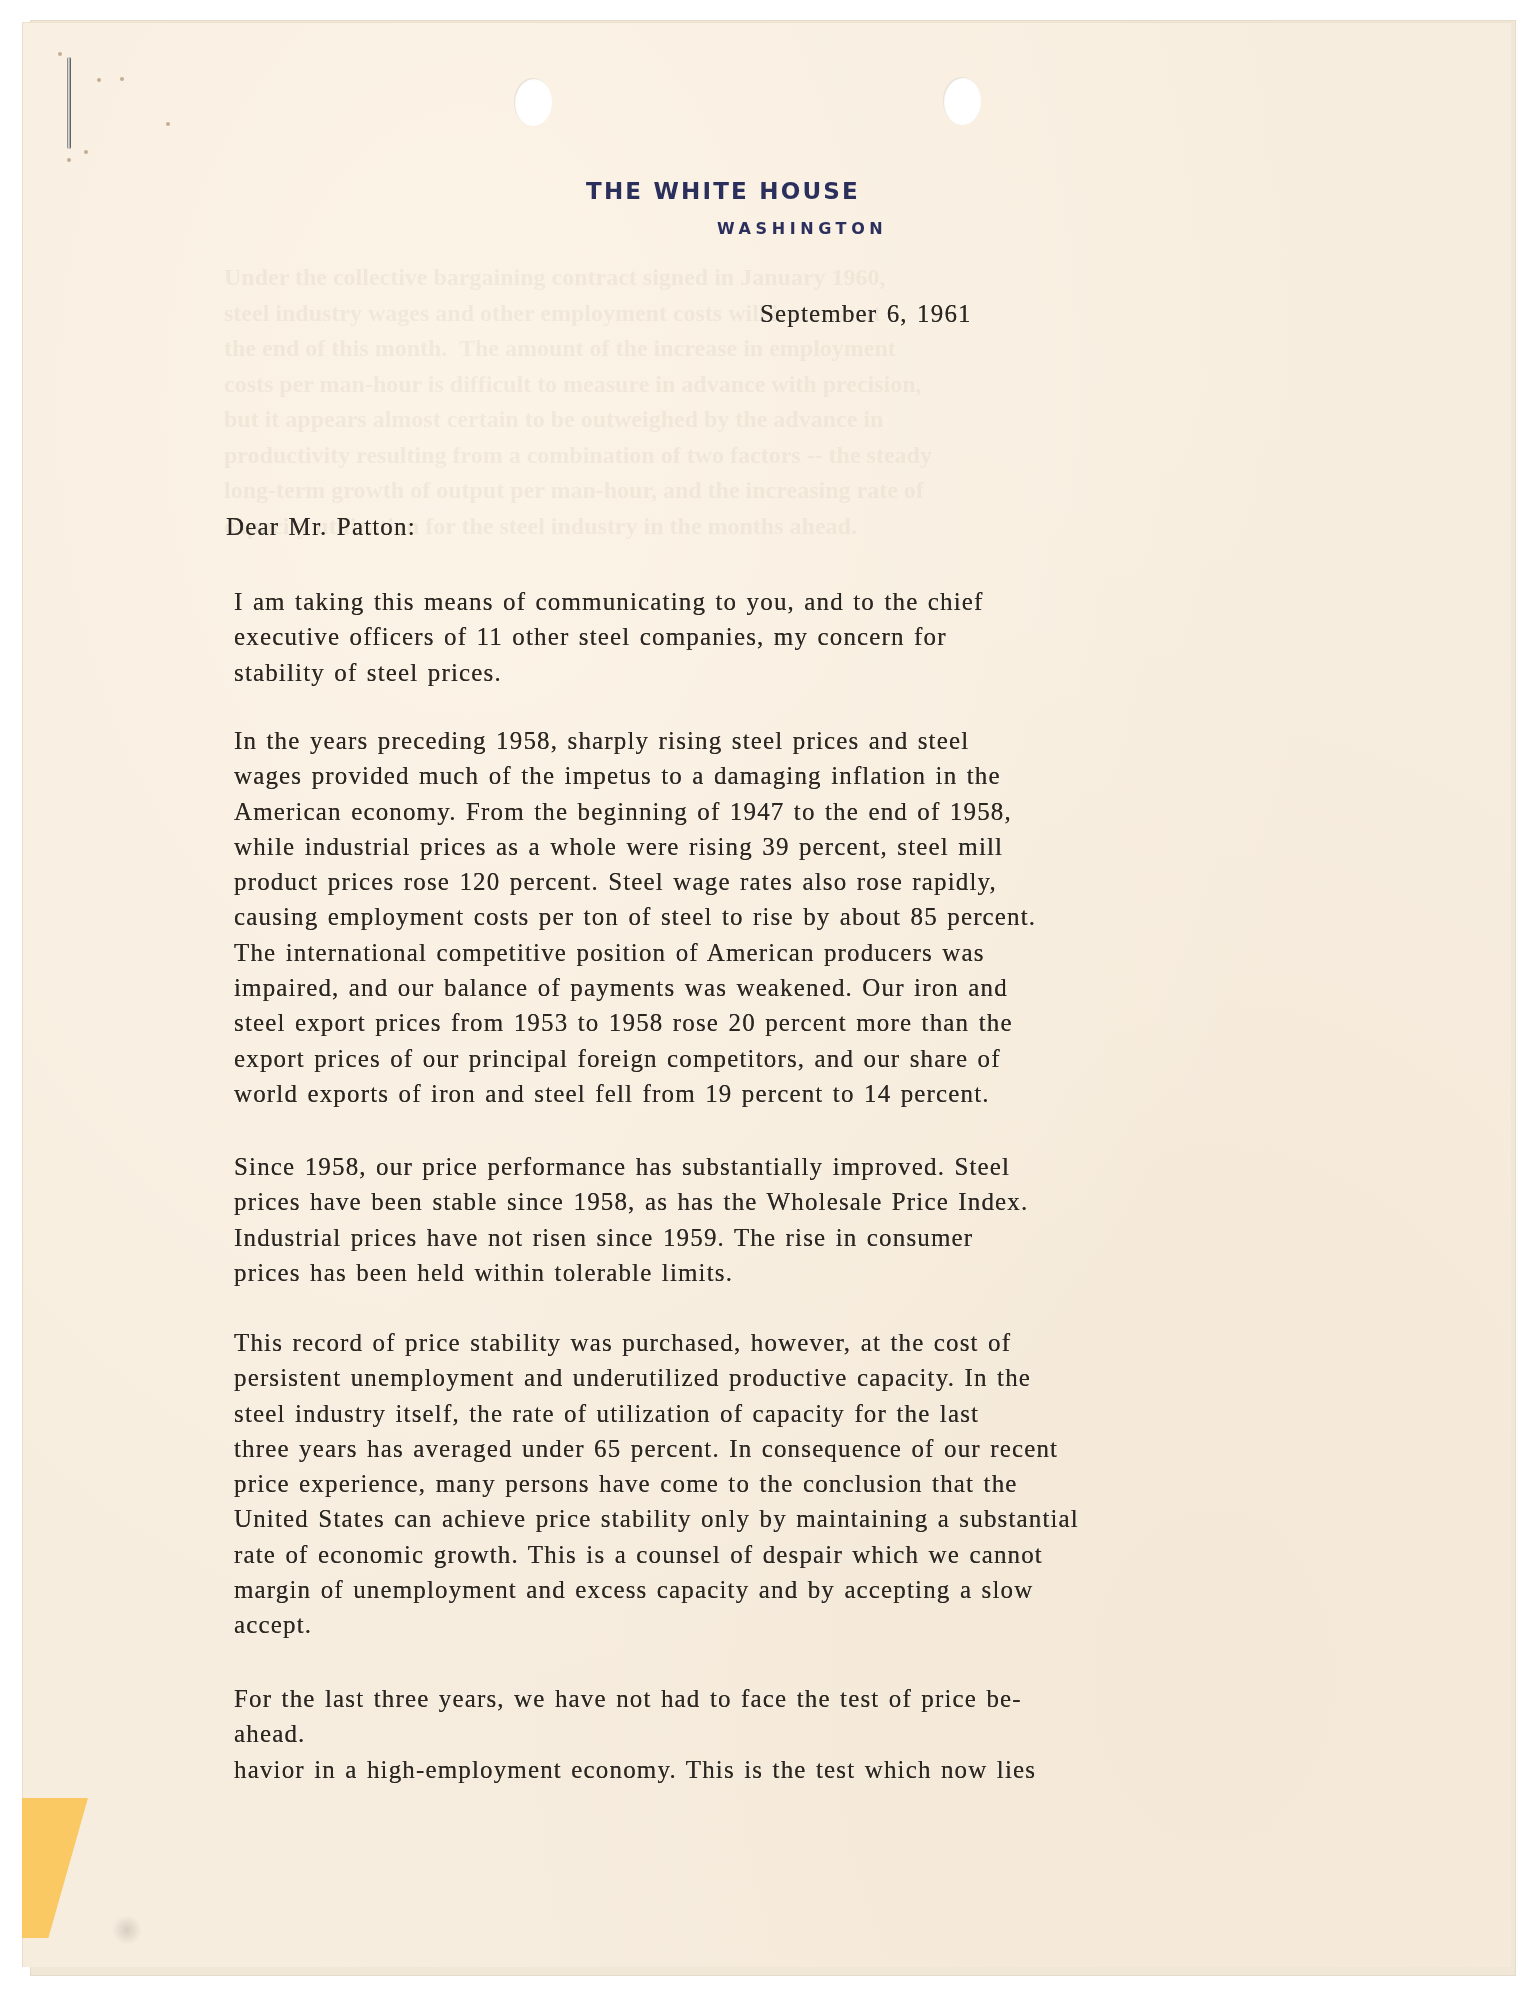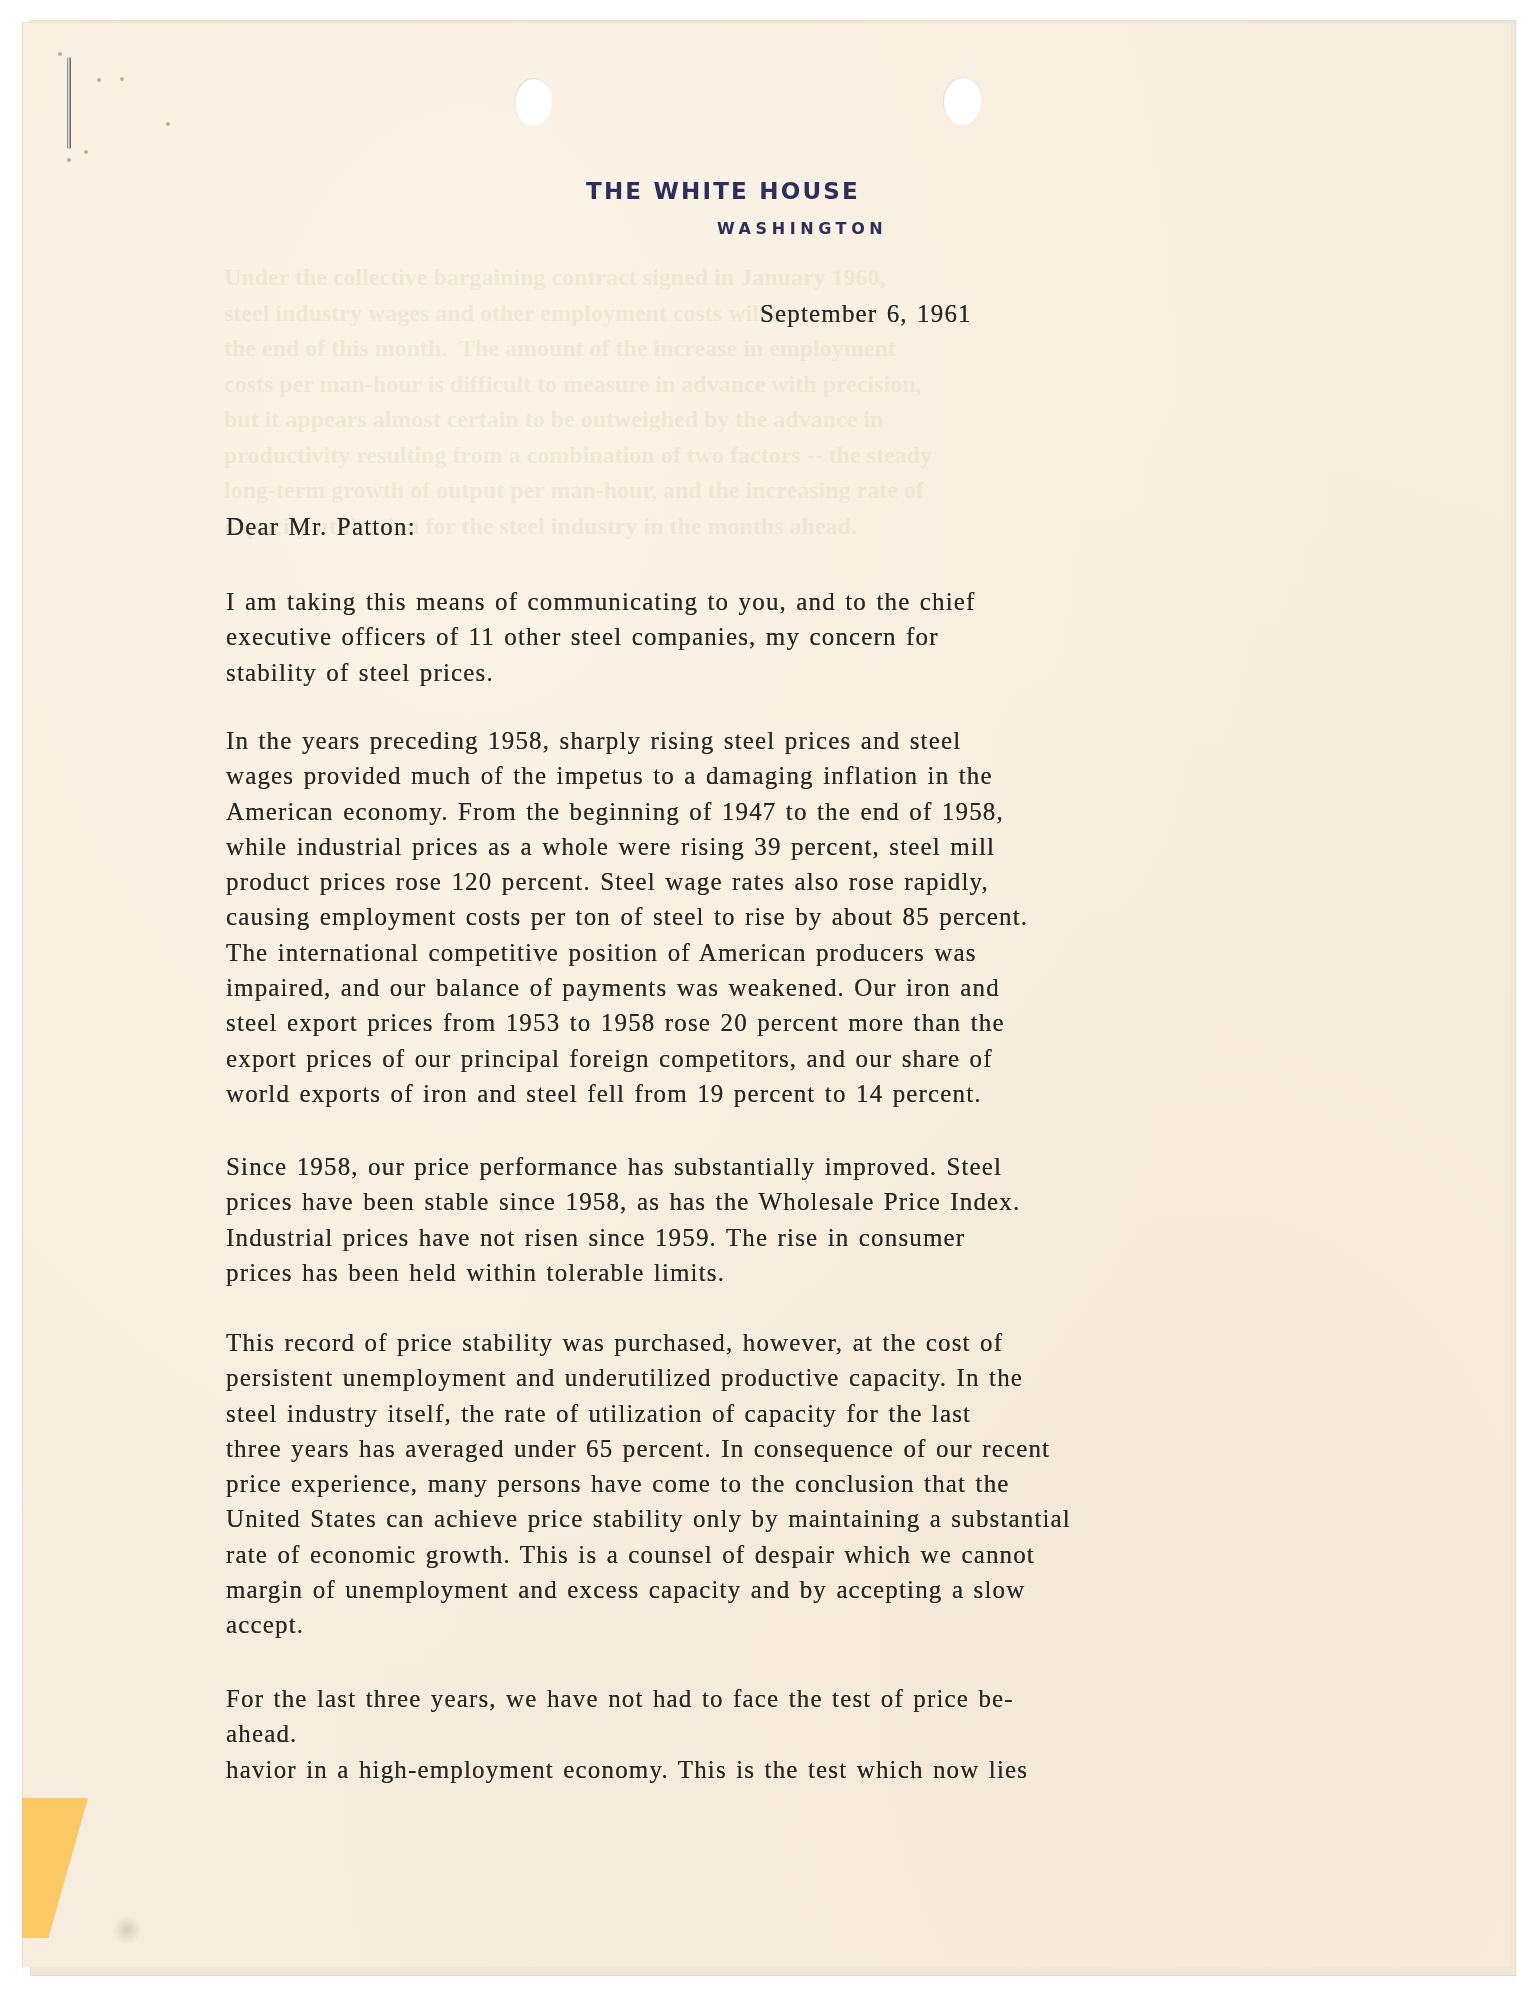--- a/index.html
+++ b/index.html
@@ -46,20 +46,21 @@
     margin: 0;
   }
   .date { left: 760px; top: 300px; font-size: 25px; }
   .salutation { left: 226px; top: 513px; }
   .para { position: absolute; left: 226px; margin: 0; }
   .para .line {
     display: block; position: relative; height: 35.3px; line-height: 35.3px;
     font-family: "Liberation Serif", "DejaVu Serif", serif; color: #2a2622;
     font-size: 25px; white-space: nowrap; letter-spacing: 1.15px; word-spacing: 2px;
     text-shadow: 0 0 0.6px rgba(40,35,30,0.7);
+    margin-left: 8px;
   }
   .p1 { top: 584px; }
   .p2 { top: 723px; }
   .p3 { top: 1149px; }
   .p4 { top: 1325px; }
   .p5 { top: 1681px; }
   .bleed {
     position: absolute; left: 224px; top: 260px; margin: 0;
     font-family: "Liberation Serif", serif; font-size: 24px; font-weight: bold;
     color: rgba(120,100,75,0.07); line-height: 35.5px; white-space: pre;

